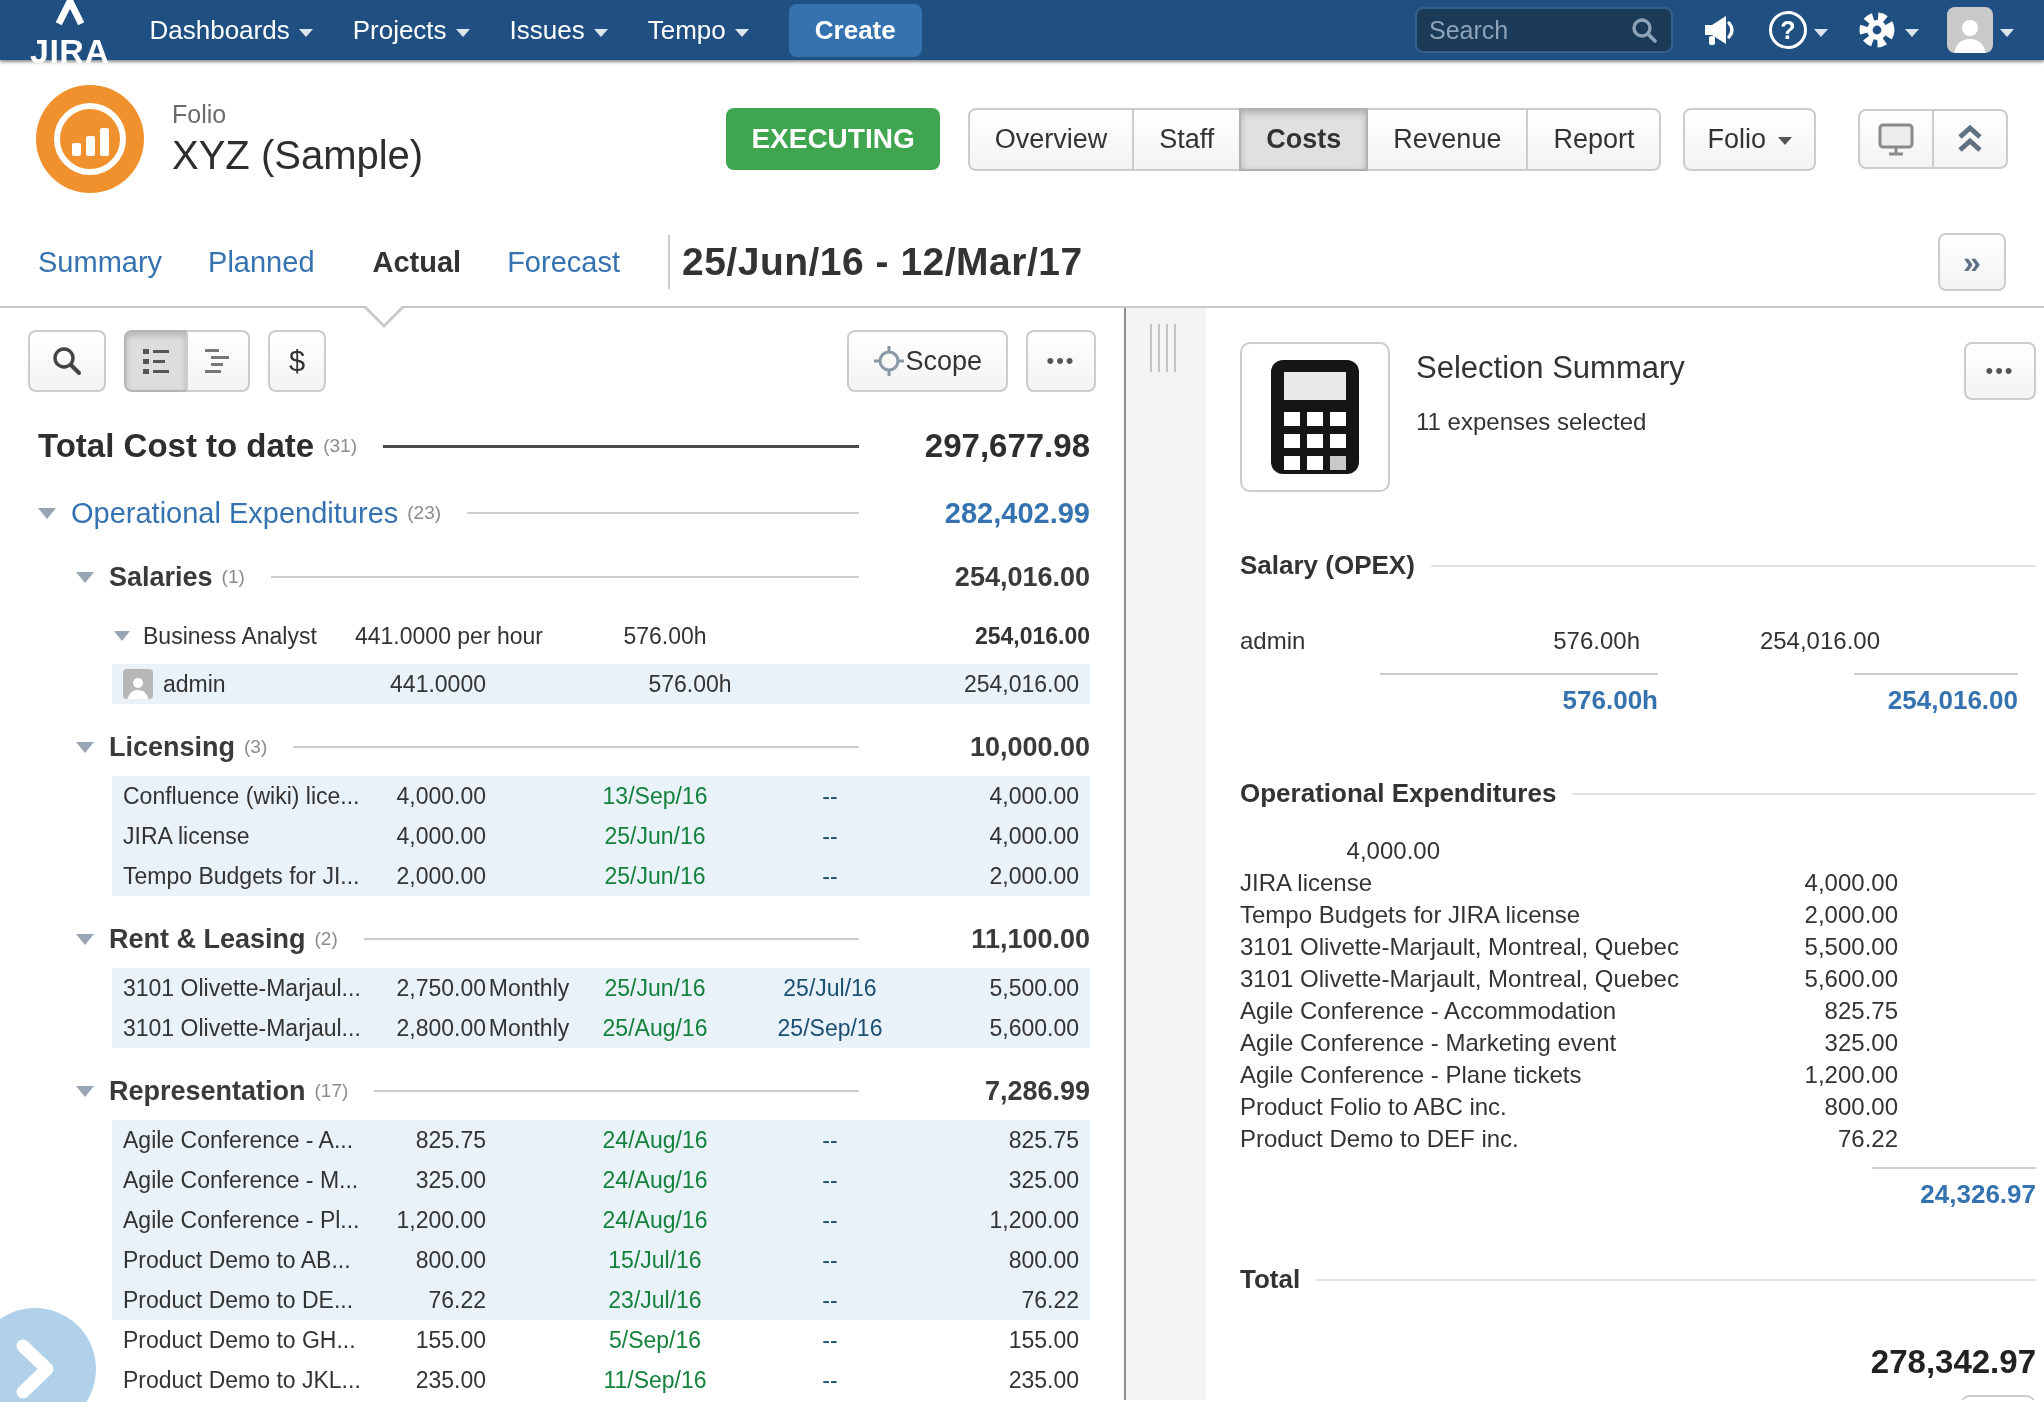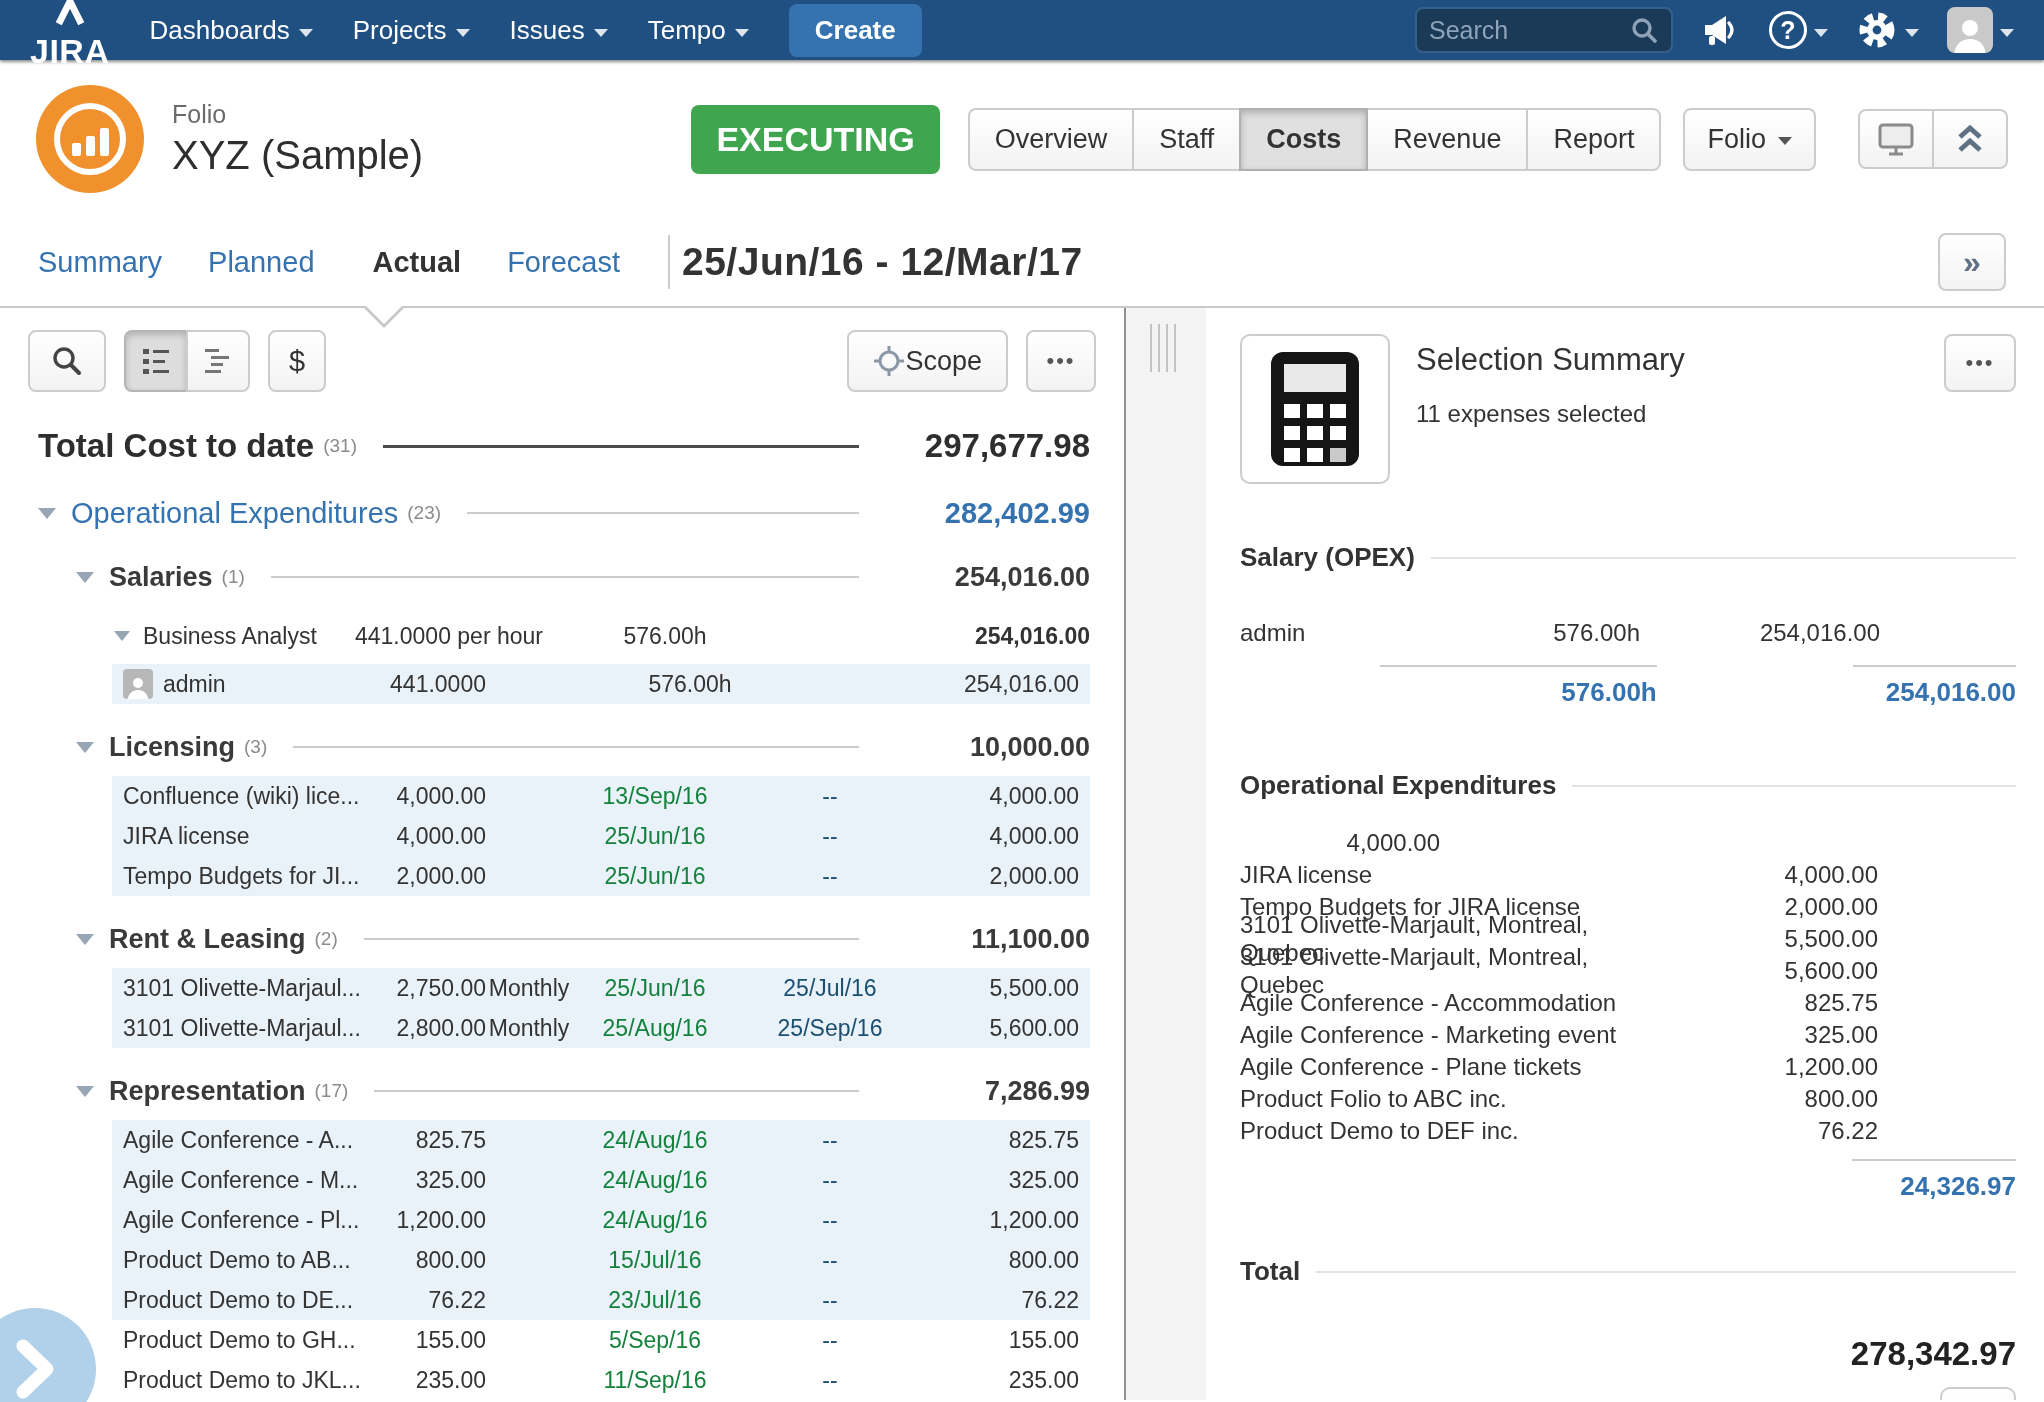--- a/index.html
+++ b/index.html
@@ -33,21 +33,21 @@
   
   .page-header { height:158px; display:flex; align-items:center; padding:0 36px; background:#fff; }
   .folio-avatar { width:108px; height:108px; border-radius:50%; background:#f0912d;
                   display:flex; align-items:center; justify-content:center; }
   .folio-inner { width:72px; height:72px; border:6px solid #fff; border-radius:50%;
                  display:flex; align-items:flex-end; justify-content:center; gap:5px; padding-bottom:13px; }
   .fbar { width:9px; background:#fff; border-radius:2px; }
   .title-block { margin-left:28px; }
   .app-label { font-size:25px; color:#6b6b6b; }
   .page-title { font-size:40px; color:#2e2e2e; margin-top:4px; }
-  .status-badge { margin-left:auto; background:#3fa54f; color:#fff; font-weight:bold; font-size:34px;
+  .status-badge { margin-left:auto; background:#3fa54f; color:#fff; font-weight:bold; font-size:28px;
                   border-radius:8px; padding:15px 25px; cursor:pointer; }
   .tab-group { display:flex; margin-left:28px; }
   .btn-face { background:linear-gradient(#fff,#f3f3f3); border:2px solid #ccc; color:#333; }
   .tab { font-size:27px; padding:14px 25px; margin-left:-2px; cursor:pointer; }
   .tab:first-child { border-radius:8px 0 0 8px; margin-left:0; }
   .tab:last-child { border-radius:0 8px 8px 0; }
   .tab.active { background:#e0e0e0; box-shadow:inset 0 3px 7px rgba(0,0,0,.22);
                 border-color:#b0b0b0; font-weight:bold; position:relative; z-index:1; }
   .folio-btn { margin-left:22px; display:flex; align-items:center; gap:12px; font-size:27px;
                padding:14px 22px; border-radius:8px; cursor:pointer; }
@@ -75,21 +75,21 @@
   .nav-notch-inner { position:absolute; left:365px; bottom:-18px; width:0; height:0;
                      border-left:19px solid transparent; border-right:19px solid transparent;
                      border-top:19px solid #fff; z-index:2; }
 
   
   .content { display:flex; height:1092px; }
   .left-panel { width:1126px; border-right:2px solid #8f8f8f; overflow:hidden; background:#fff; }
   .gutter { width:80px; background:#f4f4f4; }
   .drag-handle { margin:16px auto 0; width:32px; height:48px;
                  background:repeating-linear-gradient(90deg,#c4c4c4 0 2px,transparent 2px 8px); cursor:col-resize; }
-  .right-panel { flex:1; overflow:hidden; padding:26px 28px 0 34px; background:#fff; }
+  .right-panel { flex:1; overflow:hidden; padding:26px 8px 0 34px; background:#fff;margin-top:8px; }
 
   
   .toolbar { display:flex; align-items:center; gap:18px; padding:22px 28px 0 28px; }
   .tb-btn { height:62px; border-radius:8px; display:flex; align-items:center; justify-content:center;
             cursor:pointer; }
   .tb-search { width:78px; }
   .vt-group { display:flex; }
   .vt { width:64px; height:62px; border-radius:0; margin-left:-2px; }
   .vt:first-child { border-radius:8px 0 0 8px; margin-left:0; background:#ddd;
                     box-shadow:inset 0 3px 6px rgba(0,0,0,.2); border-color:#b5b5b5; }

